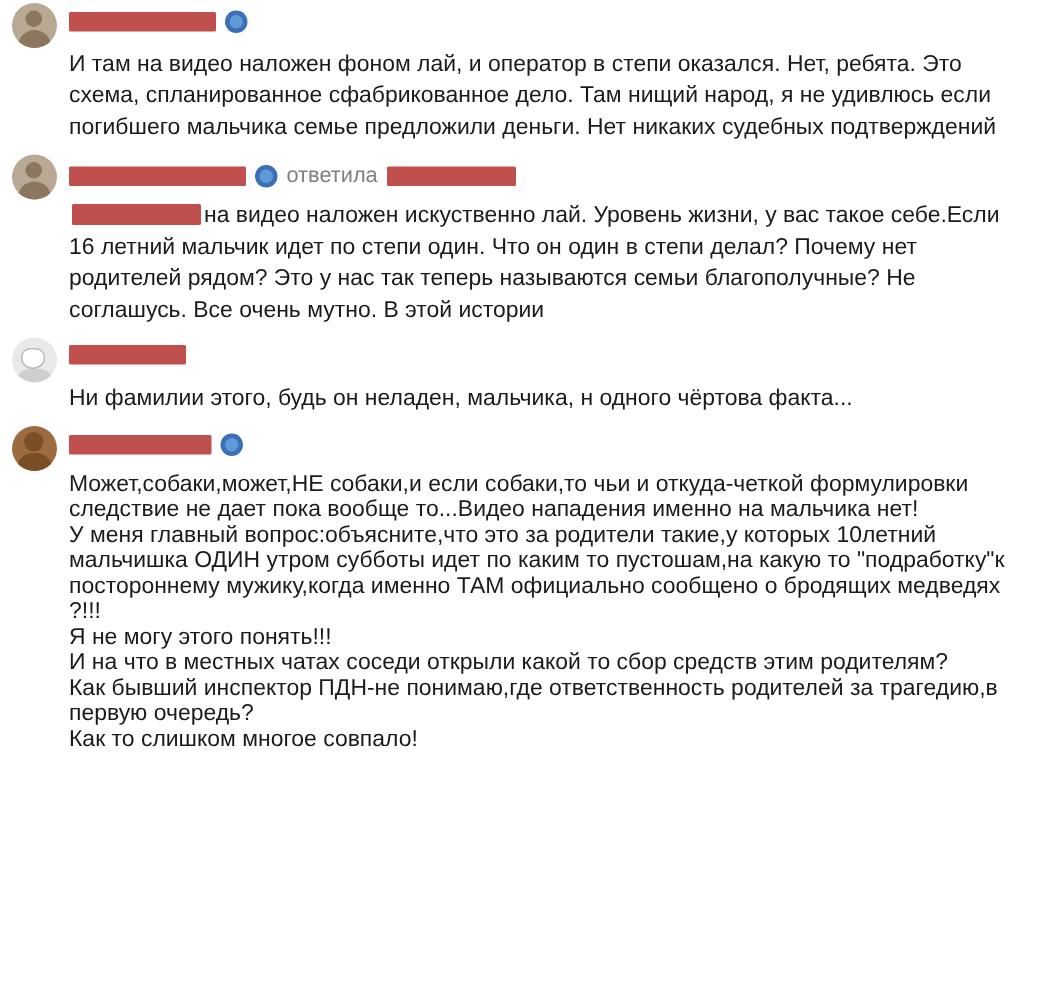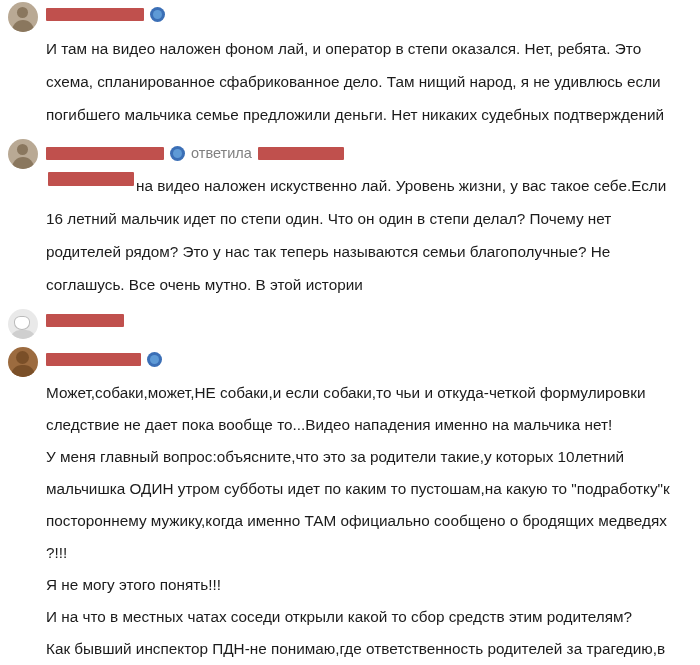--- a/index.html
+++ b/index.html
@@ -109,28 +109,28 @@
     width: 9px; height: 9px;
     border-radius: 50%;
     background: #5e9ad6;
   }
   .reply-label {
     color: #808080;
     font-size: 14.5px;
   }
   .body-text {
     font-size: 15.3px;
-    line-height: 33px;
+    line-height: 21px;
     color: #1b1b1b;
     padding-left: 38px;
     padding-right: 6px;
     white-space: pre-wrap;
     word-wrap: break-word;
   }
-  .body-text.tight { line-height: 32px; }
+  .body-text.tight { line-height: 17px; }
   .inline-block-red {
     position: absolute;
     background: #c0504d;
     height: 14px;
     border-radius: 1px;
   }
 </style>
 </head>
 <body>
 
@@ -172,20 +172,21 @@
   <div class="comment">
     <div class="comment-head">
       <div class="avatar av-cat">
         <div class="head"></div>
         <div class="body"></div>
       </div>
       <div class="name-line">
         <span class="redacted r6"></span>
       </div>
     </div>
+    <div class="body-text">Ни фамилии этого, будь он неладен, мальчика, н одного чёртова факта...</div>
   </div>
 
   <div class="comment">
     <div class="comment-head">
       <div class="avatar av-wood">
         <div class="head"></div>
         <div class="body"></div>
       </div>
       <div class="name-line">
         <span class="redacted r7"></span>

